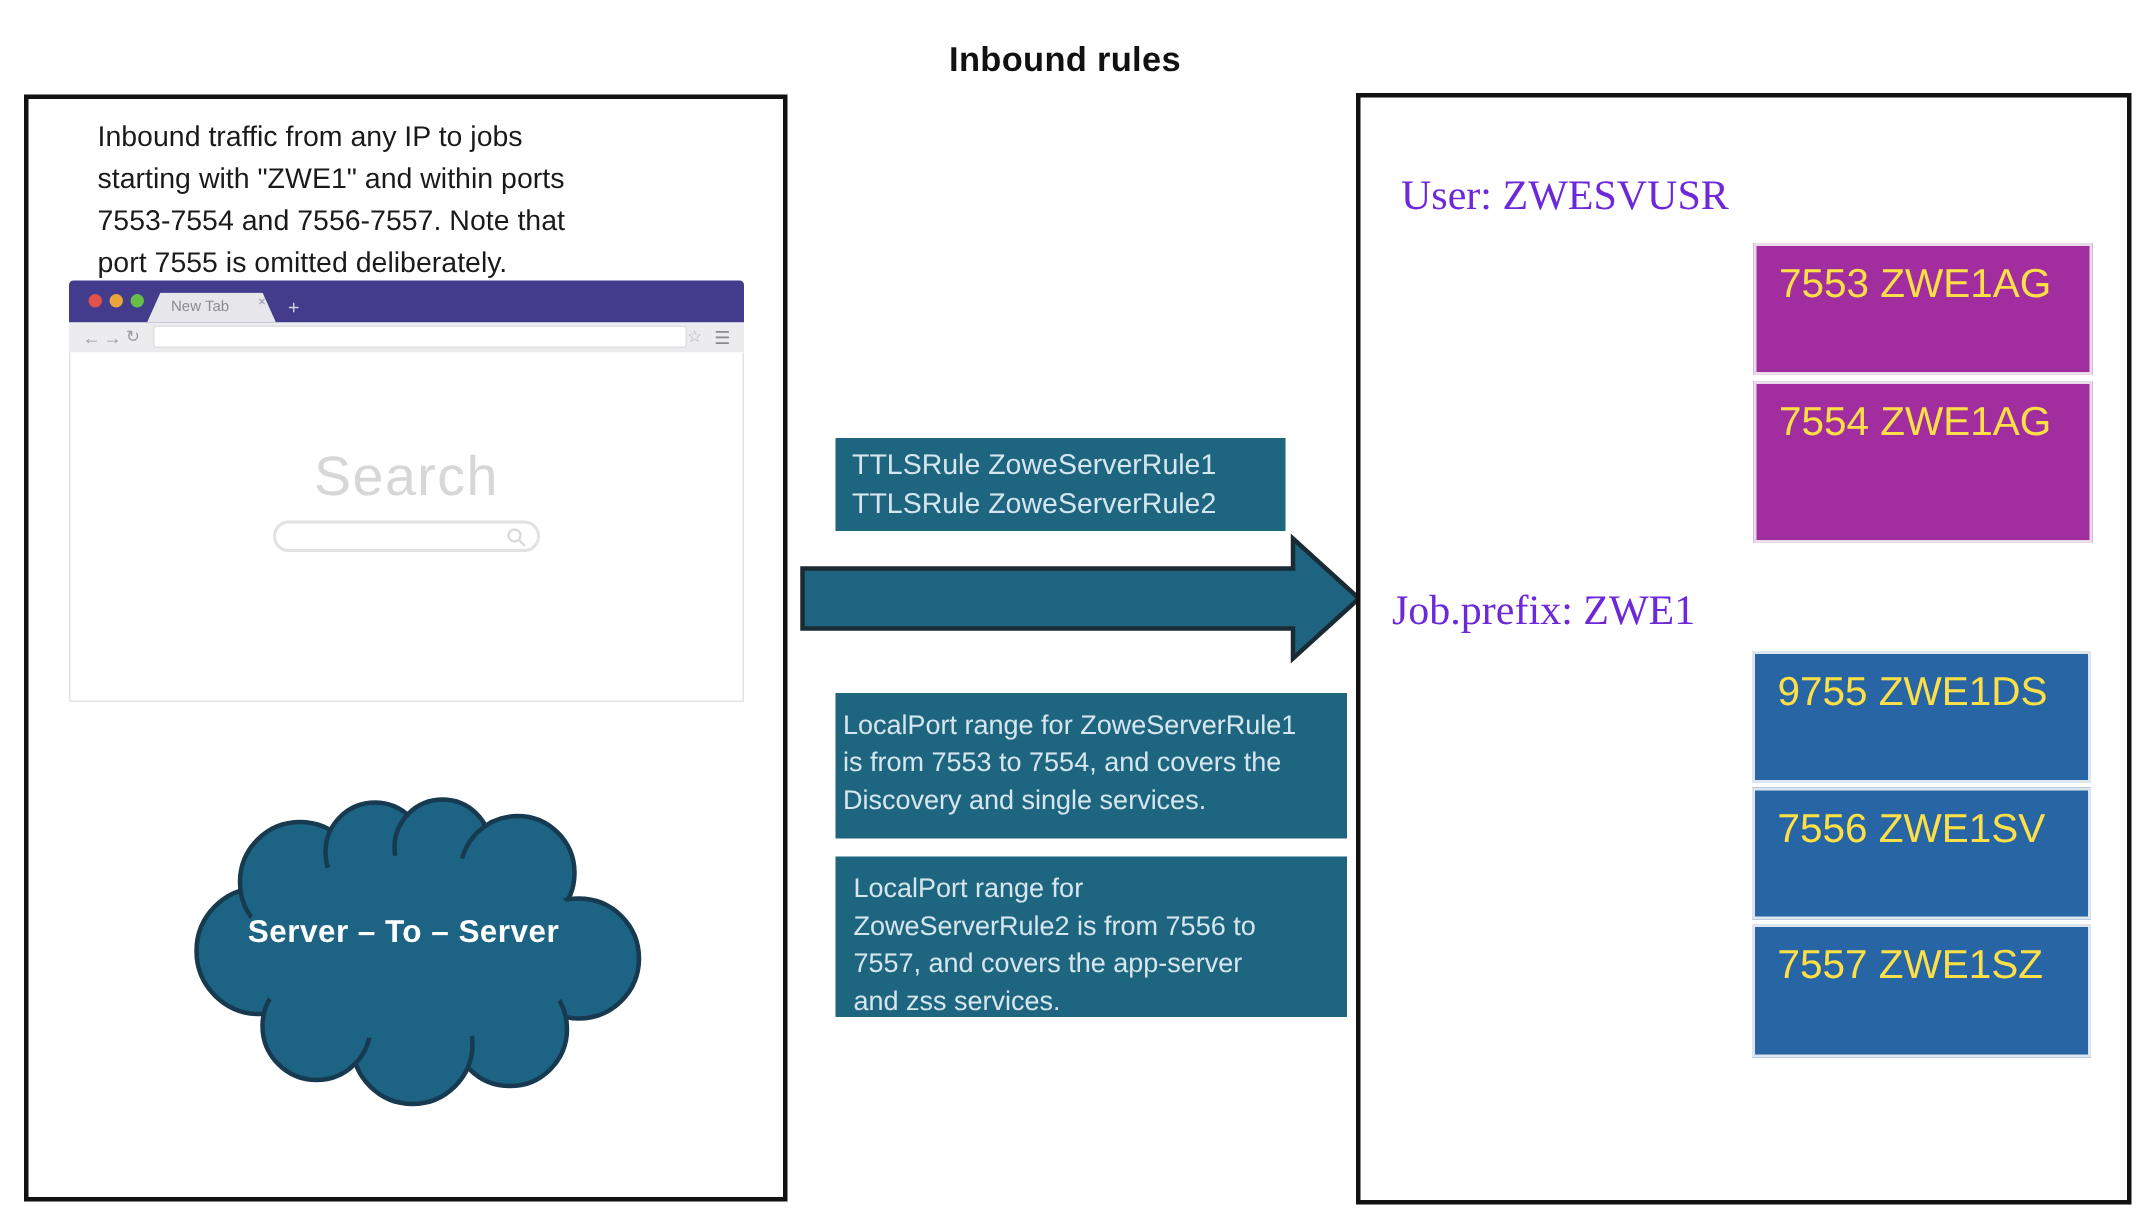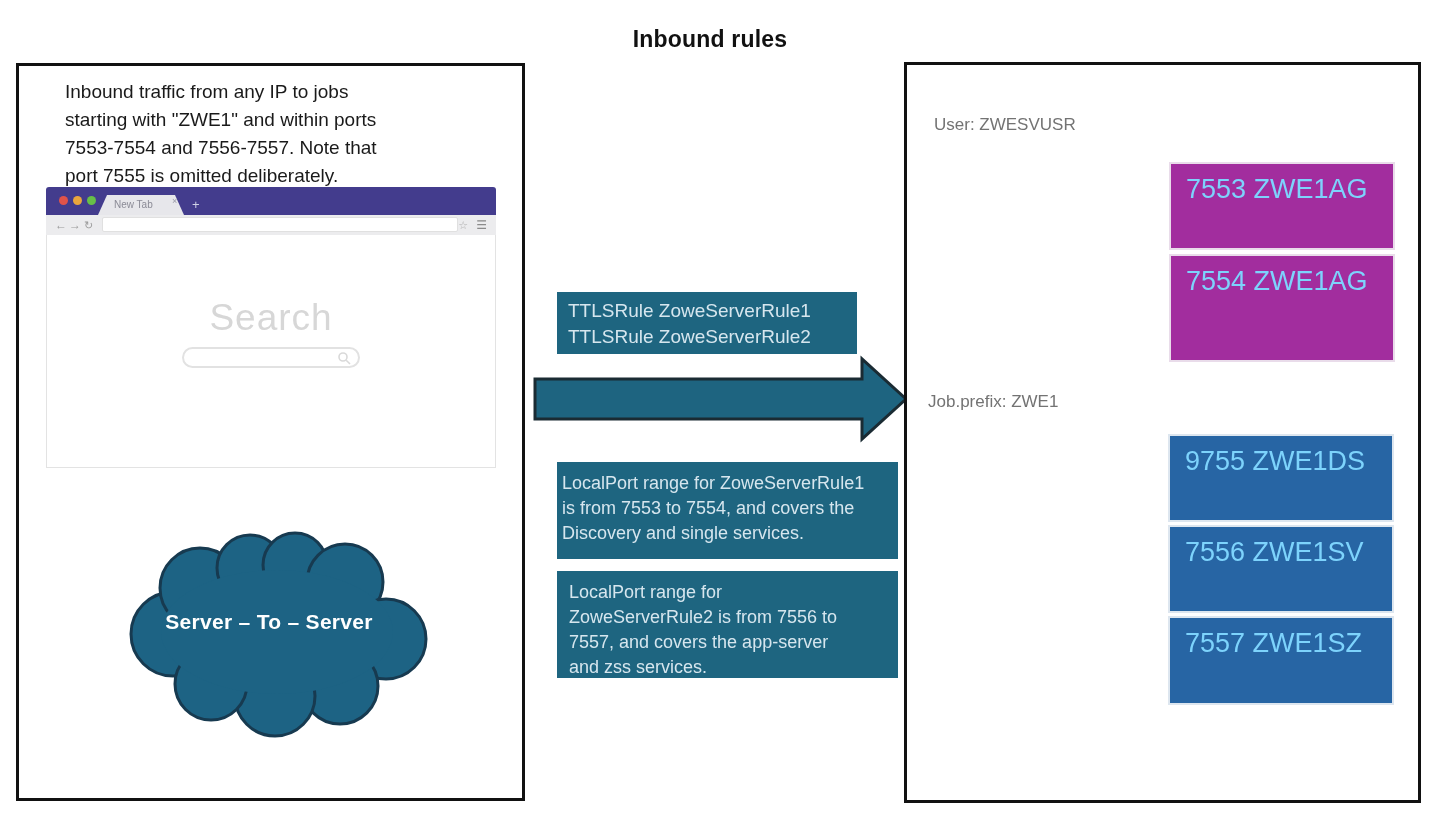--- a/index.html
+++ b/index.html
@@ -52,24 +52,24 @@
 
   
   .teal-box { position:absolute; background:#1e6580; color:#d6e6ee; font-size:19px;
               line-height:26px; padding:6px 11px; white-space:pre-line;margin-left:20px; }
   .ttls  { left:537px; top:292px; width:300px; height:62px; }
   .lp1   { left:537px; top:462px; width:341px; height:97px;  font-size:18px; line-height:25px; padding:9px 5px; }
   .lp2   { left:537px; top:571px; width:341px; height:107px; font-size:18px; line-height:25px; padding:9px 12px; }
   .arrow-wrap { position:absolute; left:532px; top:355px; width:378px; height:88px; }
 
   
-  .r-label { position:absolute; font-size:17px; color:#737373; }
+  .r-label { position:absolute; font-size:28px; color:#6d28d9;font-family:Liberation Serif, serif; }
   .user-label { left:27px; top:50px; }
   .job-label  { left:21px; top:327px; }
-  .port-box { position:absolute; width:226px; color:#7dd3fc; font-size:27px;
+  .port-box { position:absolute; width:226px; color:#fde047; font-size:27px;
               padding:10px 0 0 15px; border:2px solid #e9dcea; }
   .port-box.magenta { left:262px; background:#a22d9e; }
   .port-box.blue    { left:261px; background:#2765a4; border-color:#dde6ef; }
   .gp0 { top:97px;  height:88px; }
   .gp1 { top:189px; height:108px; }
   .sp0 { top:369px; height:88px; }
   .sp1 { top:460px; height:88px; }
   .sp2 { top:551px; height:89px; }
 </style>
 </head>

